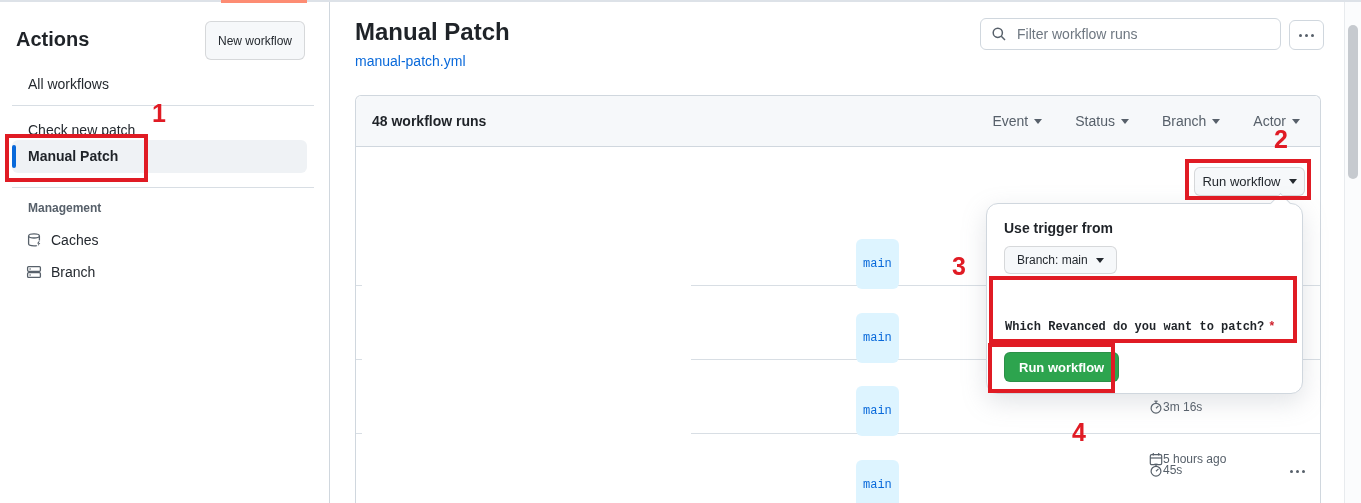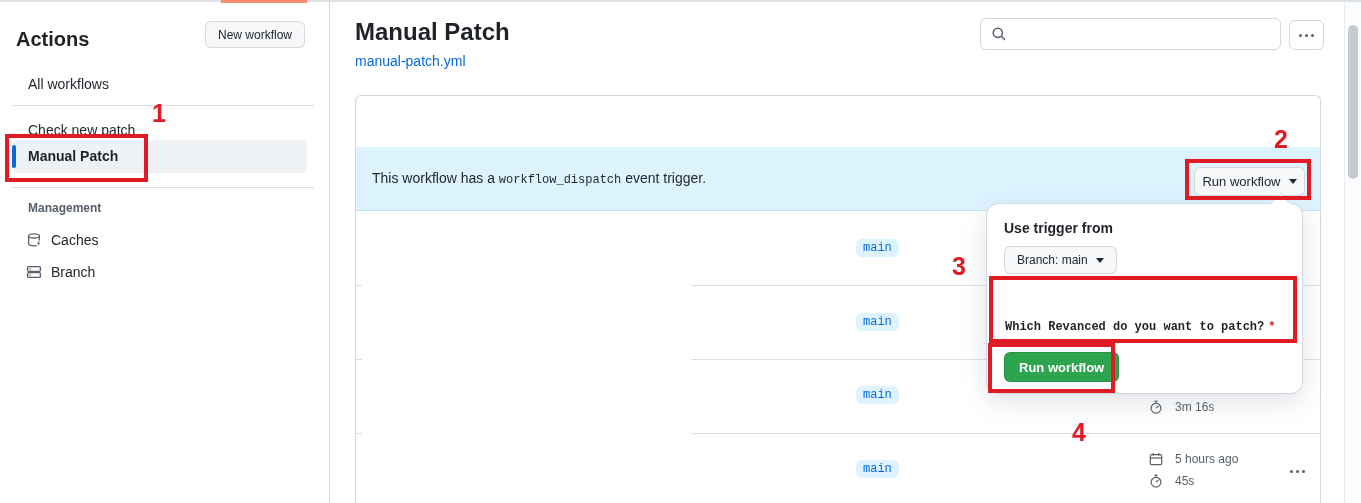--- a/index.html
+++ b/index.html
@@ -6,21 +6,21 @@
   .screen{position:relative;width:1361px;height:503px;background:#fff;overflow:hidden;
           font-family:"Liberation Sans",sans-serif;color:#24292f;}
 
   
   .topline{position:absolute;top:0;left:0;width:100%;height:2px;background:#dde2e8;z-index:6;}
   .top-accent{position:absolute;top:0;left:221px;width:86px;height:3px;background:#fd8c73;z-index:7;}
 
   
   .sidebar{position:absolute;top:0;left:0;width:330px;height:503px;border-right:1px solid #d0d7de;background:#fff;box-sizing:border-box;}
   .sb-title{position:absolute;left:12px;top:24px;margin:4px;font-size:20px;font-weight:600;color:#1f2328;}
-  .btn-new{position:absolute;left:205px;top:21px;height:27px;padding:0 12px;font-size:12px;color:#24292f;
+  .btn-new{position:absolute;left:205px;top:21px;height:39px;padding:0 12px;font-size:12px;color:#24292f;
            background:#f6f8fa;border:1px solid rgba(31,35,40,0.15);border-radius:6px;font-family:inherit;cursor:pointer;}
   .sb-item{position:absolute;left:28px;font-size:14px;color:#24292f;cursor:pointer;}
   .sb-div{position:absolute;left:12px;width:302px;height:1px;background:#d8dee4;}
   .sb-selected{position:absolute;left:12px;top:140px;width:295px;height:33px;background:#eff2f5;border-radius:6px;cursor:pointer;}
   .accent-bar{position:absolute;left:0;top:5px;width:4px;height:23px;background:#0969da;border-radius:2px;}
   .sb-selected .lbl{display:block;margin-left:16px;line-height:33px;font-size:14px;font-weight:600;color:#1f2328;}
   .sb-section{position:absolute;left:28px;top:201px;font-size:12px;font-weight:600;color:#57606a;}
   .icon-item{position:absolute;left:26px;display:flex;align-items:center;gap:9px;font-size:14px;color:#24292f;cursor:pointer;}
   .icon-item svg{flex:none;}
 
@@ -47,22 +47,22 @@
   .banner{position:absolute;left:0;top:51px;right:0;height:64px;box-sizing:border-box;background:#ddf4ff;
           border-bottom:1px solid #c2e4f6;display:flex;align-items:center;padding:0 16px;}
   .banner-text{font-size:14px;color:#24292f;}
   .banner-text code{font-family:"Liberation Mono",monospace;font-size:12px;color:#24292f;}
   .rwt{position:absolute;left:838px;top:71px;width:111px;height:29px;box-sizing:border-box;background:#f6f8fa;
        border:1px solid rgba(31,35,40,0.15);border-radius:6px;display:flex;align-items:center;justify-content:center;gap:8px;
        font-size:13px;font-weight:500;color:#24292f;cursor:pointer;}
   .rdiv{position:absolute;left:335px;right:0;height:1px;background:#d8dee4;}
   .rtick{position:absolute;left:0;width:6px;height:1px;background:#d8dee4;}
   .badge{position:absolute;left:500px;font-family:"Liberation Mono",monospace;font-size:12px;color:#0969da;
-         background:#ddf4ff;padding:2px 7px;border-radius:6px;cursor:pointer;}
-  .meta{position:absolute;left:793px;display:flex;align-items:center;gap:12px;font-size:12px;color:#57606a;}
+         background:#ddf4ff;padding:18px 7px;border-radius:6px;cursor:pointer;}
+  .meta{position:absolute;left:793px;display:flex;align-items:center;gap:0;font-size:12px;color:#57606a;}
   .row-kebab{position:absolute;left:928px;top:367px;width:26px;height:16px;display:flex;align-items:center;justify-content:center;gap:3px;cursor:pointer;}
 
   
   .popup{position:absolute;left:986px;top:203px;width:317px;height:191px;box-sizing:border-box;background:#fff;
          border:1px solid #d0d7de;border-radius:12px;box-shadow:0 8px 24px rgba(140,149,159,0.25);z-index:20;}
   .popup-caret{position:absolute;top:-8px;right:14px;width:14px;height:14px;background:#fff;
                border-left:1px solid #d0d7de;border-top:1px solid #d0d7de;transform:rotate(45deg);}
   .pp-heading{position:absolute;left:17px;top:16px;font-size:14px;font-weight:600;color:#1f2328;}
   .branch-btn{position:absolute;left:17px;top:42px;height:28px;padding:0 12px;background:#f6f8fa;
               border:1px solid rgba(31,35,40,0.15);border-radius:6px;display:flex;align-items:center;gap:8px;
@@ -140,33 +140,52 @@
   </aside>
 
   <h1 class="page-title">Manual Patch</h1>
   <a class="yml-link">manual-patch.yml</a>
 
   <div class="search-box">
     <svg width="16" height="16" viewBox="0 0 16 16" fill="none" stroke="#57606a" stroke-width="1.5">
       <circle cx="6.8" cy="6.8" r="4.6"></circle>
         <path d="M10.3 10.3 14 14"></path>
     </svg>
+    <input type="text" placeholder="Filter workflow runs" style="">
   </div>
 
   <div class="kebab-btn">
     <span class="dot"></span>
       <span class="dot"></span>
       <span class="dot"></span>
   </div>
 
   <section class="panel">
-
-    <div class="banner">
-      <span class="banner-text"><span>This workflow has a </span><code>workflow_dispatch</code><span> event trigger.</span></span>
-    </div>
+    <div class="panel-header">
+      <span class="runs-count">48 workflow runs</span>
+      <div class="filters">
+        <span class="filter">
+          <span>Event</span>
+          <span class="caret"></span>
+        </span>
+        <span class="filter">
+          <span>Status</span>
+          <span class="caret"></span>
+        </span>
+        <span class="filter">
+          <span>Branch</span>
+          <span class="caret"></span>
+        </span>
+        <span class="filter">
+          <span>Actor</span>
+          <span class="caret"></span>
+        </span>
+      </div>
+    </div>
+
 
     <div class="rwt">
       <span>Run workflow</span>
       <span class="caret" style="border-top-color:#24292f"></span>
     </div>
 
     <div class="rdiv" style="top:189px"></div>
     <div class="rtick" style="top:189px"></div>
     <div class="rdiv" style="top:263px"></div>
     <div class="rtick" style="top:263px"></div>
@@ -190,21 +209,21 @@
 
     <div class="meta" style="top:356px">
       <svg width="14" height="14" viewBox="0 0 14 14" fill="none" stroke="#57606a" stroke-width="1.2">
         <rect x="1.3" y="2.6" width="11.4" height="10.1" rx="1.4"></rect>
           <path d="M1.3 6h11.4"></path>
           <path d="M4.3 1v2.4M9.7 1v2.4"></path>
       </svg>
       <span>5 hours ago</span>
     </div>
 
-    <div class="meta" style="top:378px">
+    <div class="meta" style="top:367px">
       <svg width="14" height="14" viewBox="0 0 14 14" fill="none" stroke="#57606a" stroke-width="1.2">
         <circle cx="7" cy="8.2" r="4.9"></circle>
           <path d="M7 8.2 9.5 5.9"></path>
           <path d="M5.4 1.2h3.2"></path>
           <path d="M7 1.2v1.9"></path>
       </svg>
       <span>45s</span>
     </div>
 
     <div class="row-kebab">

